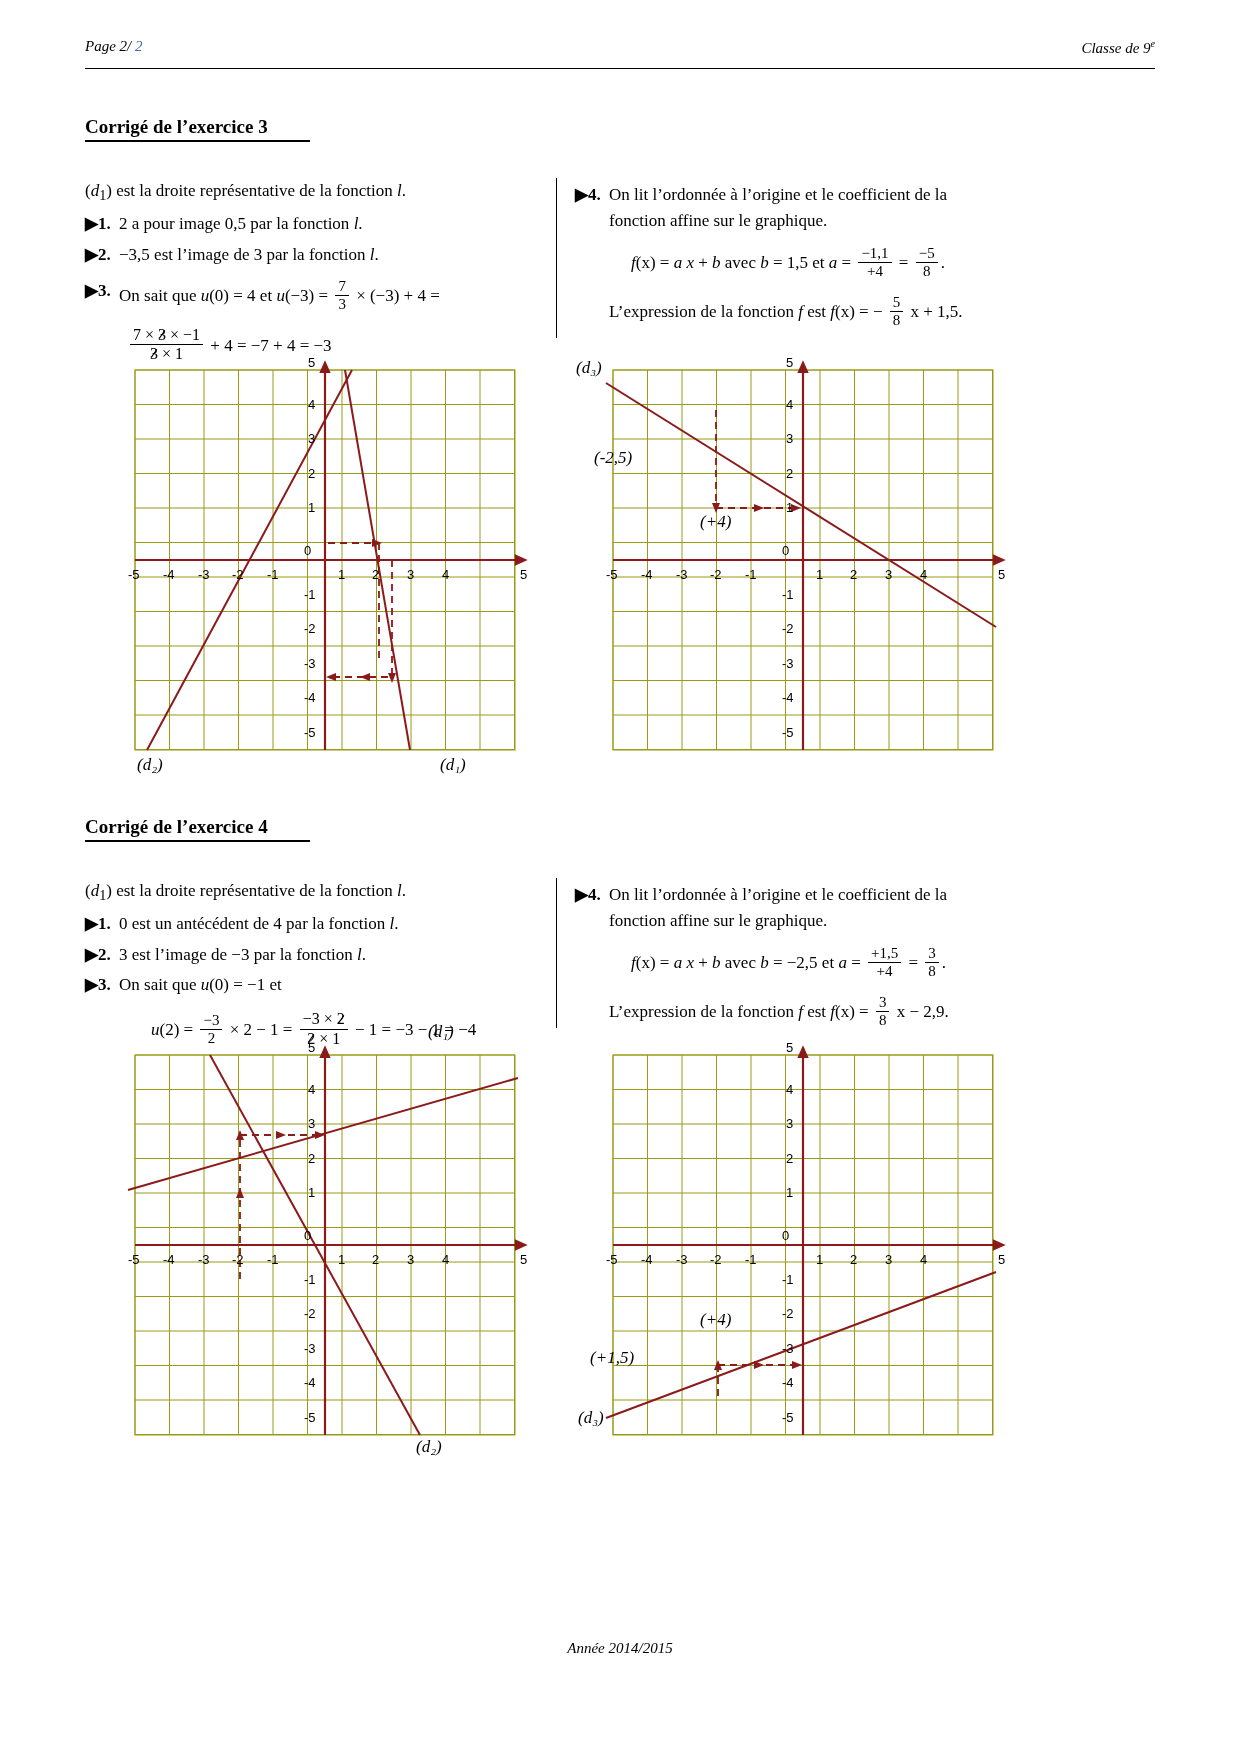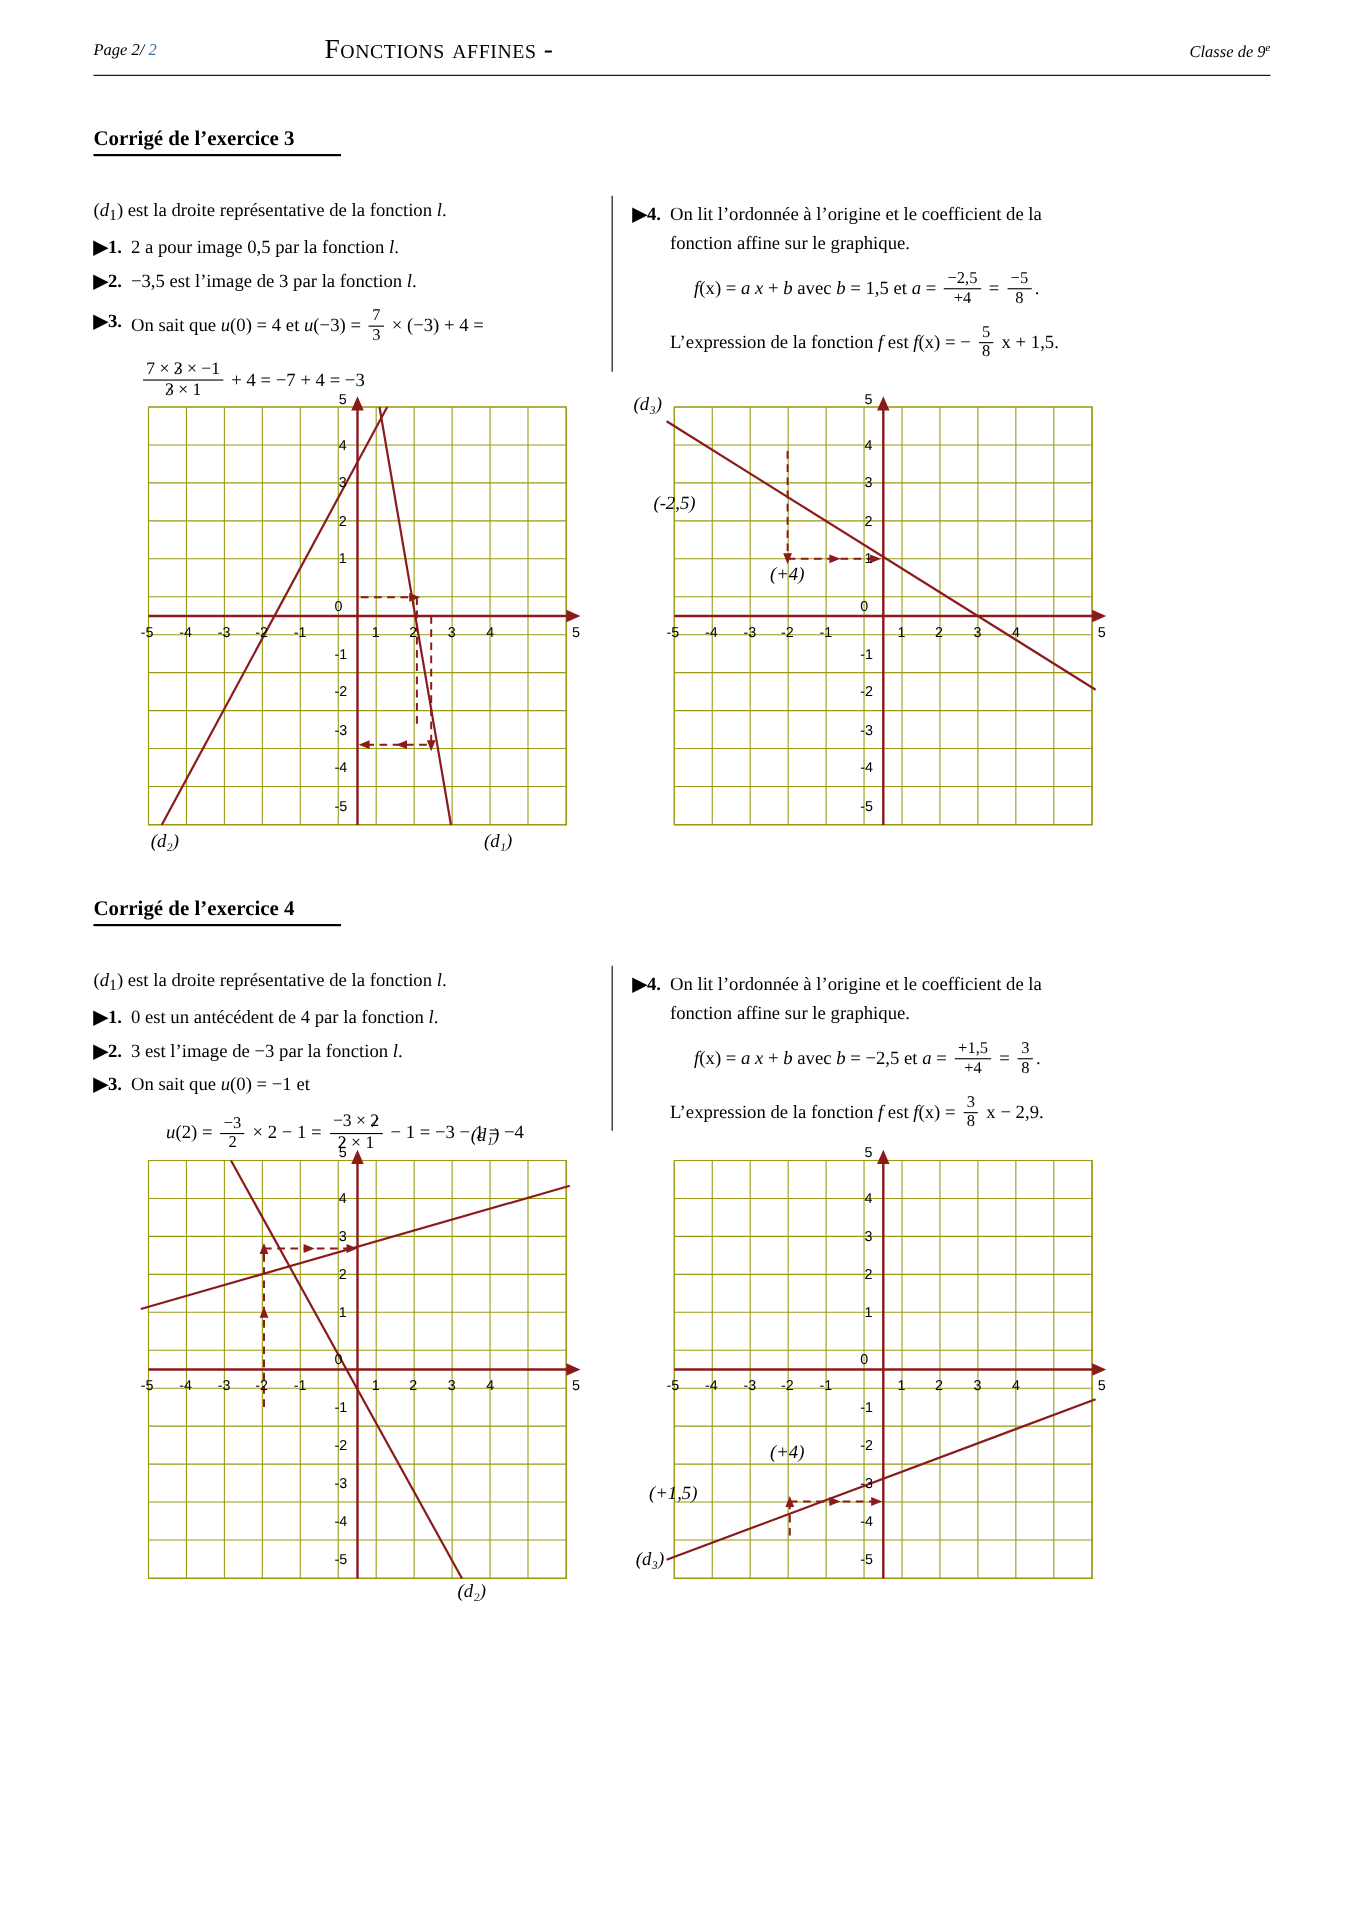--- a/index.html
+++ b/index.html
@@ -68,21 +68,20 @@
 </head>
 <body>
 
 <div class="page">
 
   <div class="header">
     <div class="left">
       <span>Page 2/</span>
       <span class="num">2</span>
     </div>
-    <div class="center">Fonctions affines -</div>
     <div class="right">
       <span>Classe de 9</span><sup>e</sup>
     </div>
     <div class="rule"></div>
   </div>
 
   <div class="sec-title" style="left:85px;top:116px;width:230px;">
     <span>Corrigé de l’exercice 3</span>
     <span class="underline" style="width:225px;"></span>
   </div>
@@ -116,21 +115,21 @@
 
   <div class="vrule" style="left:556px;top:178px;height:160px;"></div>
 
   <div class="col-right" style="left:575px;top:178px;width:470px;">
     <div class="item">
       <span class="mk">▶4.</span>
       <span>On lit l’ordonnée à l’origine et le coefficient de la</span><br>
       <span>fonction affine sur le graphique.</span>
       <div style="margin-top:10px;margin-left:22px;">
         <span class="it">f</span>(x) = <span class="it">a x</span> + <span class="it">b</span> avec <span class="it">b</span> = 1,5 et <span class="it">a</span> =
-        <span class="frac"><span class="n">−2,5</span><span class="d">+4</span></span>
+        <span class="frac"><span class="n">−1,1</span><span class="d">+4</span></span>
         =
         <span class="frac"><span class="n">−5</span><span class="d">8</span></span>.
       </div>
       <div style="margin-top:14px;">
         L’expression de la fonction <span class="it">f</span> est <span class="it">f</span>(x) = −
         <span class="frac"><span class="n">5</span><span class="d">8</span></span>
         <span>x + 1,5.</span>
       </div>
     </div>
   </div>
@@ -518,14 +517,15 @@
           <text x="184" y="313">-3</text>
         <text x="184" y="347">-4</text>
           <text x="184" y="382">-5</text>
       </g>
     </svg>
   </div>
   <div class="glabel" style="left:700px;top:1310px;">(+4)</div>
   <div class="glabel" style="left:590px;top:1348px;">(+1,5)</div>
   <div class="glabel" style="left:578px;top:1408px;">(d₃)</div>
 
+  <div class="footer">Année 2014/2015</div>
 
 </div>
 
 </body></html>

